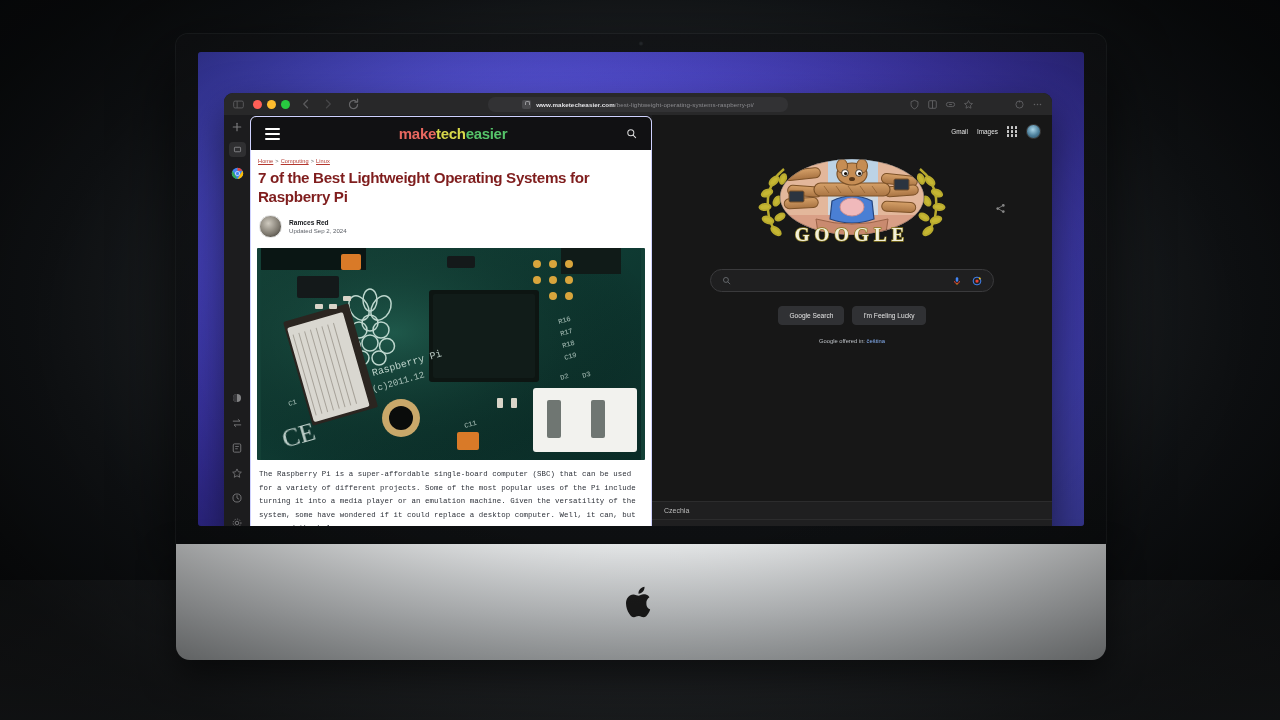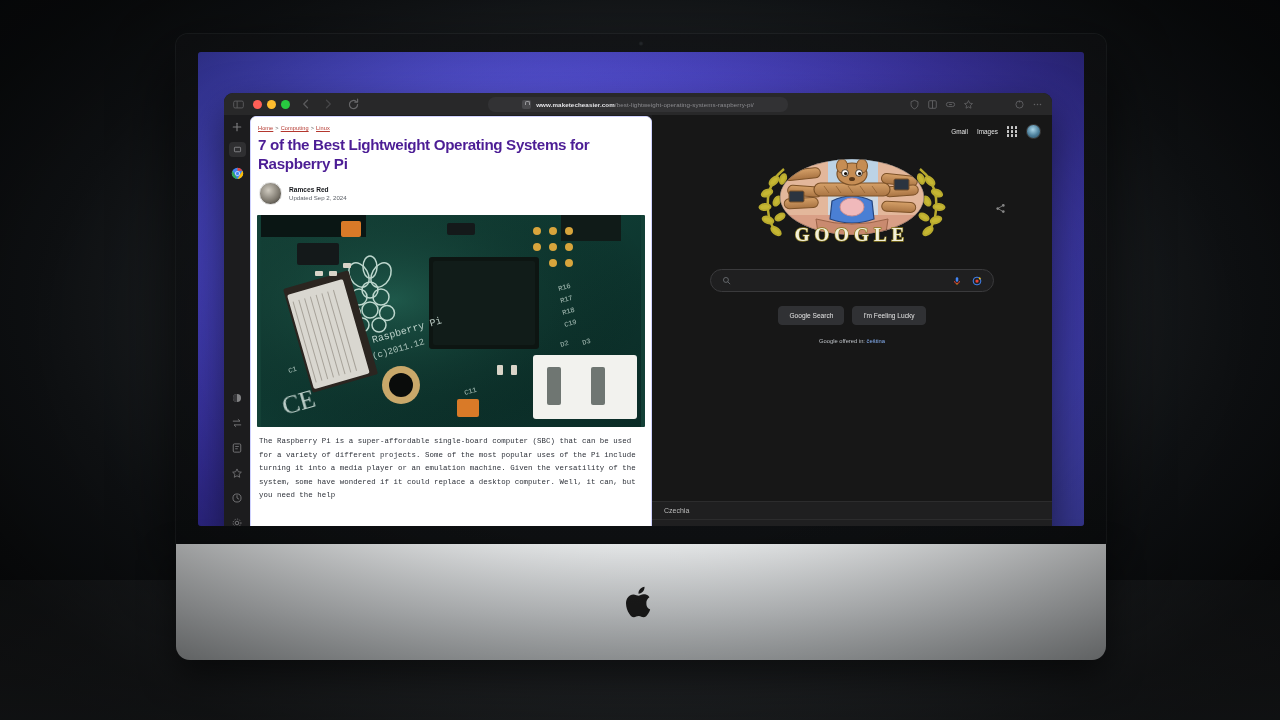--- a/index.html
+++ b/index.html
@@ -141,21 +141,21 @@
   .hamb{ display:flex; flex-direction:column; gap:3px; }
   .hamb i{ display:block; width:15px;height:2px;background:#fff; border-radius:1px;}
   .mte-logo{ flex:1; text-align:center; font-size:15px; font-weight:800; letter-spacing:-.3px;}
   .lg-make{color:#e8685f;} .lg-tech{color:#d8d84a;} .lg-easier{color:#56c46a;}
   .mte-search{ width:11px;height:11px; opacity:.85; }
   .mte-body{ flex:1; overflow:hidden; background:#fff; padding:7px 6px 0 6px;}
   .crumbs{ font-size:5.6px; color:#b4372e; margin:1px 0 5px 1px; letter-spacing:.1px;}
   .crumbs a{ color:#b4372e; text-decoration:underline;}
   .crumbs span{ color:#666; text-decoration:none; margin:0 2px;}
   .art-title{
-    font-size:15.2px; line-height:1.22; font-weight:800; color:#4c1d95;
+    font-size:15.2px; line-height:1.22; font-weight:800; color:#7f1d1d;
     letter-spacing:-.35px; margin:1px 2px 9px 1px;
   }
   .byline{ display:flex; align-items:center; gap:7px; margin:0 0 10px 2px;}
   .avatar{
     width:23px;height:23px;border-radius:50%;
     background:radial-gradient(circle at 40% 35%, #cfcabf, #7b766c 60%, #2f2c27 100%);
     border:1px solid #e2e2e2; flex:none;
   }
   .by-name{ font-size:6.6px; font-weight:800; color:#16181c; }
   .by-date{ font-size:6.1px; color:#5d6168; margin-top:1.5px;}
@@ -336,20 +336,34 @@
               <svg class="vs-ic" viewBox="0 0 16 16">
                 <circle cx="8" cy="8" r="2.4" fill="none" stroke="#b9b9bc" stroke-width="1.3"></circle>
                 <circle cx="8" cy="8" r="5.2" fill="none" stroke="#b9b9bc" stroke-width="1.3" stroke-dasharray="1.7 1.7"></circle>
               </svg>
             </div>
           </div>
 
           <div class="panes">
 
             <div class="pane-left">
+              <div class="mte-header">
+                <div class="hamb">
+                    <i></i>
+                    <i></i>
+                    <i></i>
+                  </div>
+                <div class="mte-logo">
+                  <span class="lg-make">make</span><span class="lg-tech">tech</span><span class="lg-easier">easier</span>
+                </div>
+                <svg class="mte-search" viewBox="0 0 16 16">
+                  <circle cx="7" cy="7" r="4.4" fill="none" stroke="#fff" stroke-width="1.5"></circle>
+                  <line x1="10.3" y1="10.3" x2="14" y2="14" stroke="#fff" stroke-width="1.5" stroke-linecap="round"></line>
+                </svg>
+              </div>
 
               <div class="mte-body">
                 <div class="crumbs">
                   <a>Home</a><span>&gt;</span><a>Computing</a><span>&gt;</span><a>Linux</a>
                 </div>
 
                 <h1 class="art-title">7 of the Best Lightweight Operating Systems for Raspberry Pi</h1>
 
                 <div class="byline">
                   <div class="avatar"></div>

